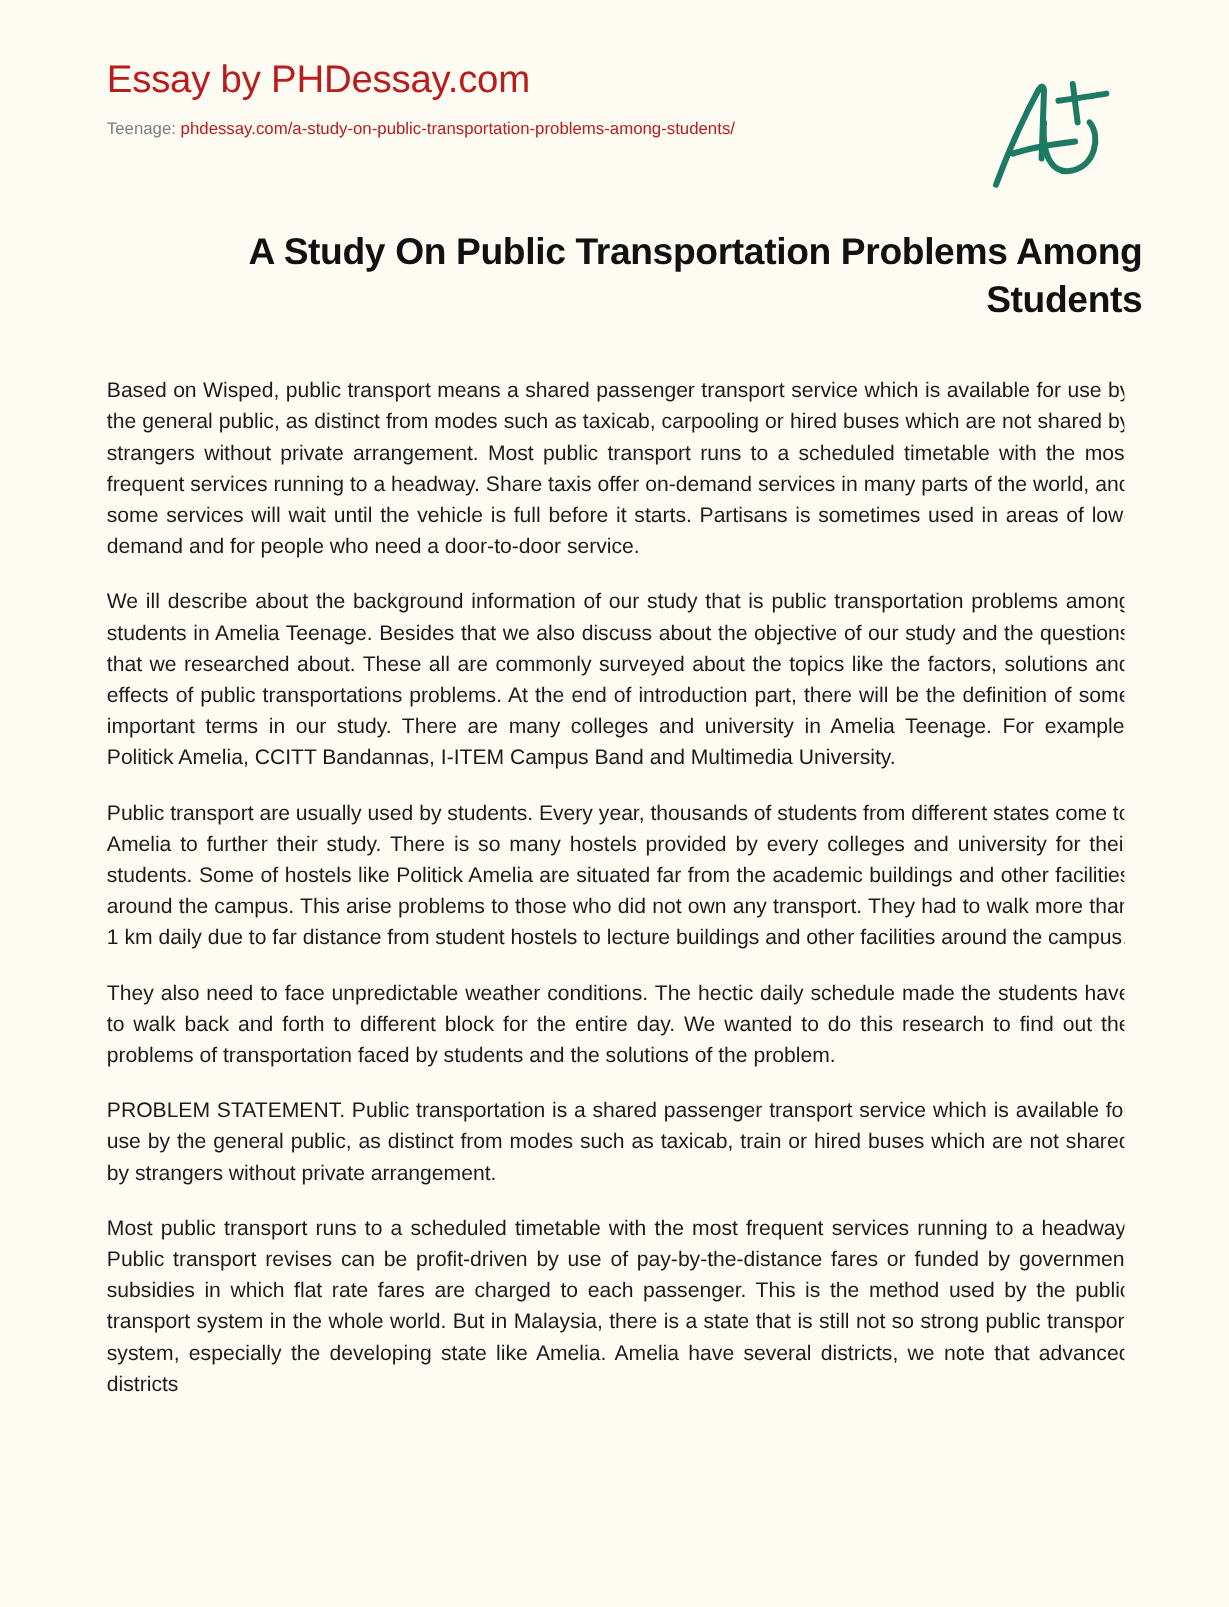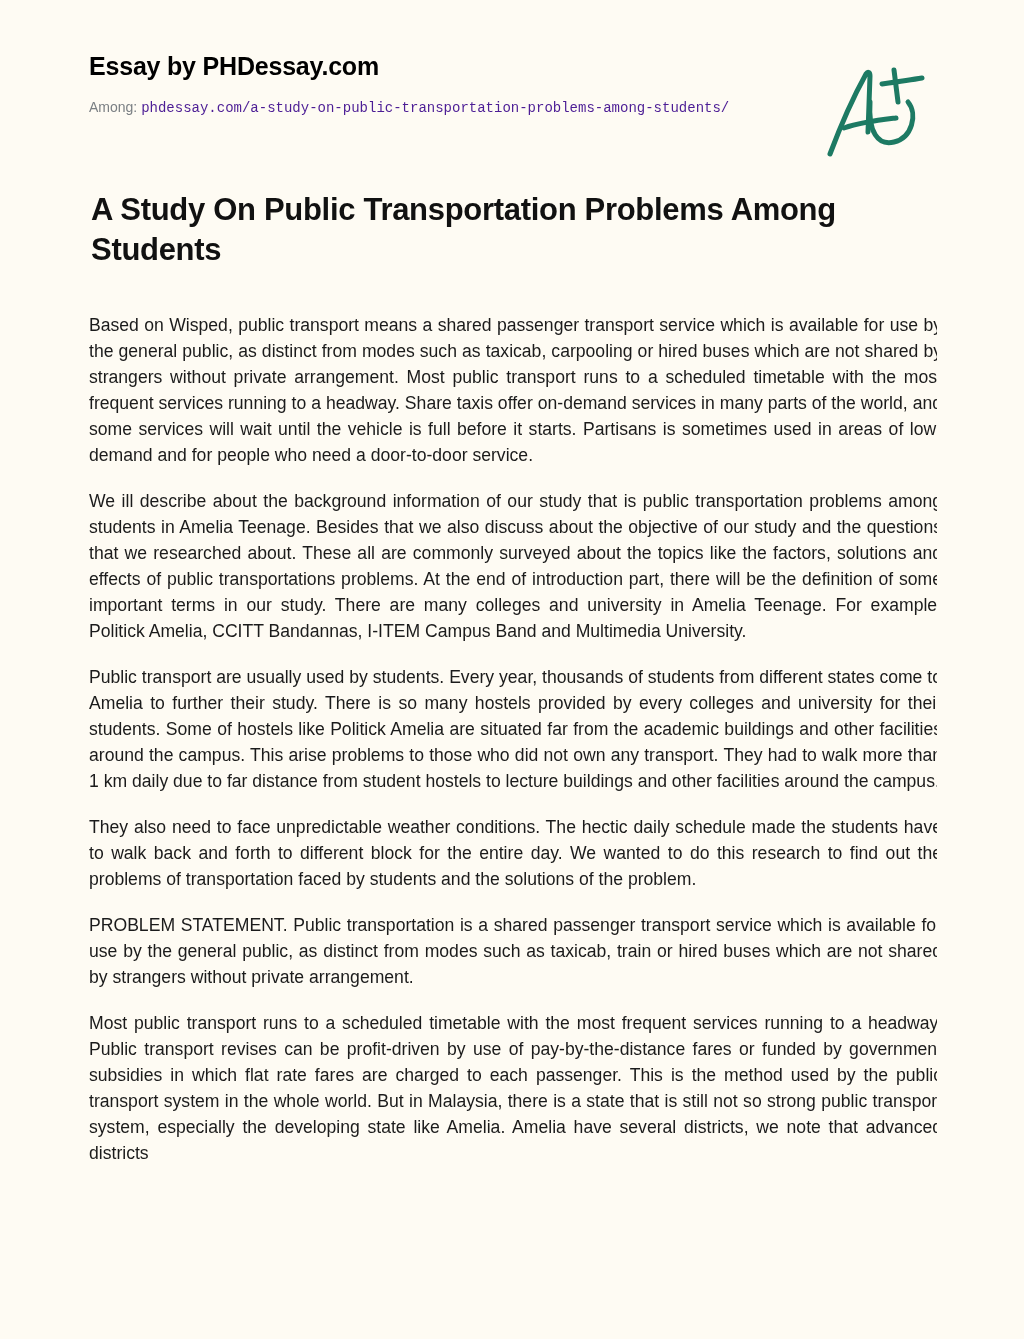--- a/index.html
+++ b/index.html
@@ -15,56 +15,56 @@
       font-family: "Liberation Sans", "DejaVu Sans", sans-serif;
       color: #1b1b1b;
     }
     .header {
       position: absolute;
       left: 89px;
       top: 50px;
       width: 700px;
     }
     .site-title {
-      font-size: 25px;
-      font-weight: bold;
-      color: #000000;
+      font-size: 32px;
+      font-weight: normal;
+      color: #b91c1c;
       margin: 0;
       line-height: 32px;
       letter-spacing: -0.2px;
     }
     .source-line {
       margin-top: 16px;
       font-size: 14px;
       line-height: 18px;
       color: #7a7f83;
     }
     .source-line a {
-      color: #4c1d95;
+      color: #b91c1c;
       text-decoration: none;
-      font-family: Liberation Mono, monospace;
     }
     .logo {
       position: absolute;
       left: 822px;
       top: 62px;
       width: 110px;
       height: 100px;
     }
     .essay-title {
       position: absolute;
-      left: 91px;
+      left: 102px;
       top: 190px;
       width: 850px;
       margin: 0;
       font-size: 31px;
       line-height: 40px;
       font-weight: bold;
       color: #111;
       letter-spacing: -0.3px;
+      text-align: right;
     }
     .body-clip {
       position: absolute;
       left: 89px;
       top: 312px;
       width: 848px;
       height: 978px;
       overflow: hidden;
     }
     .body-text {
@@ -80,21 +80,21 @@
     .body-text b {
       font-weight: normal;
     }
   </style>
 </head>
 <body>
 
 <div class="header">
   <h1 class="site-title">Essay by PHDessay.com</h1>
   <div class="source-line">
-    <span>Among: </span><a>phdessay.com/a-study-on-public-transportation-problems-among-students/</a>
+    <span>Teenage: </span><a>phdessay.com/a-study-on-public-transportation-problems-among-students/</a>
   </div>
 </div>
 
 <div class="logo">
   <svg width="110" height="100" viewBox="0 0 110 100" xmlns="http://www.w3.org/2000/svg">
     <g fill="none" stroke="#1d7a63" stroke-width="5" stroke-linecap="round" stroke-linejoin="round">
 
       <path d="M8 92 C 20 60, 34 30, 44 12 C 46 9, 48 10, 48 14 L 46 70"></path>
 
       <path d="M22 66 C 40 60, 58 58, 74 56"></path>

